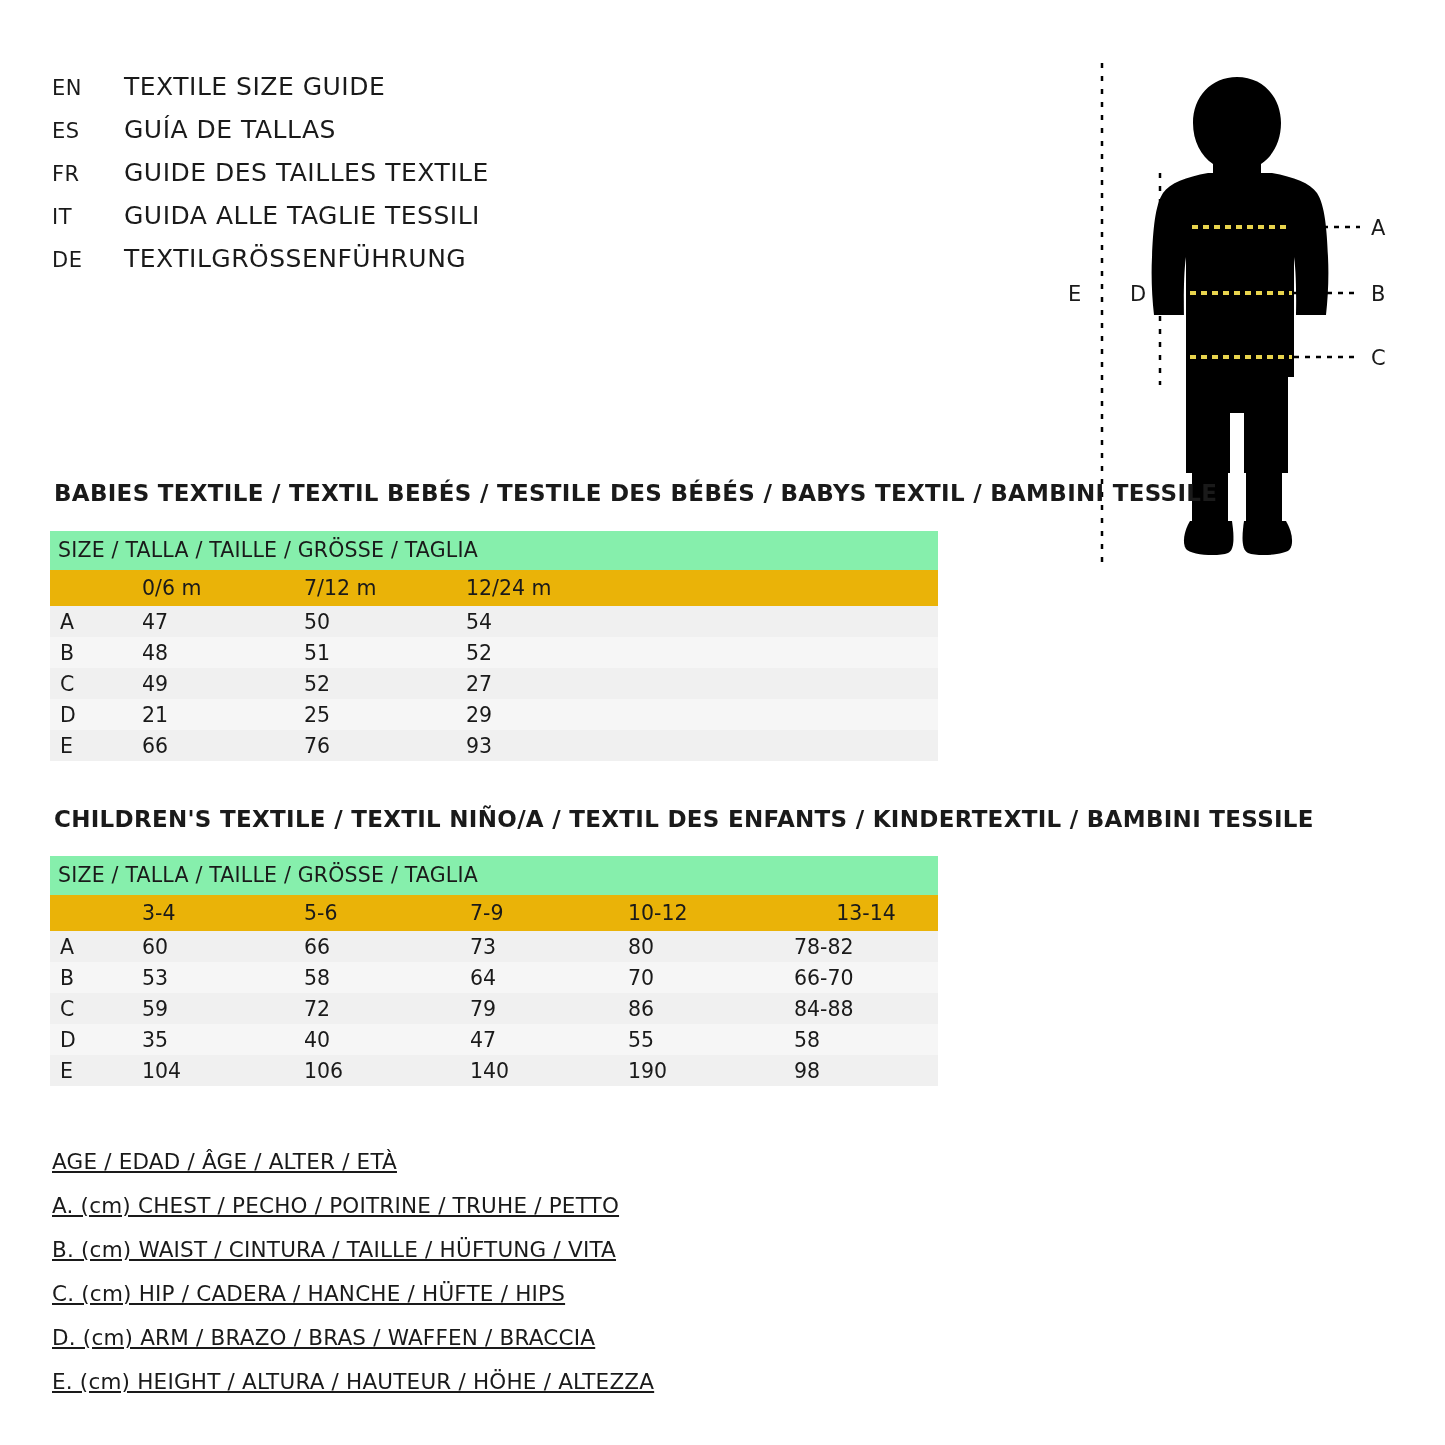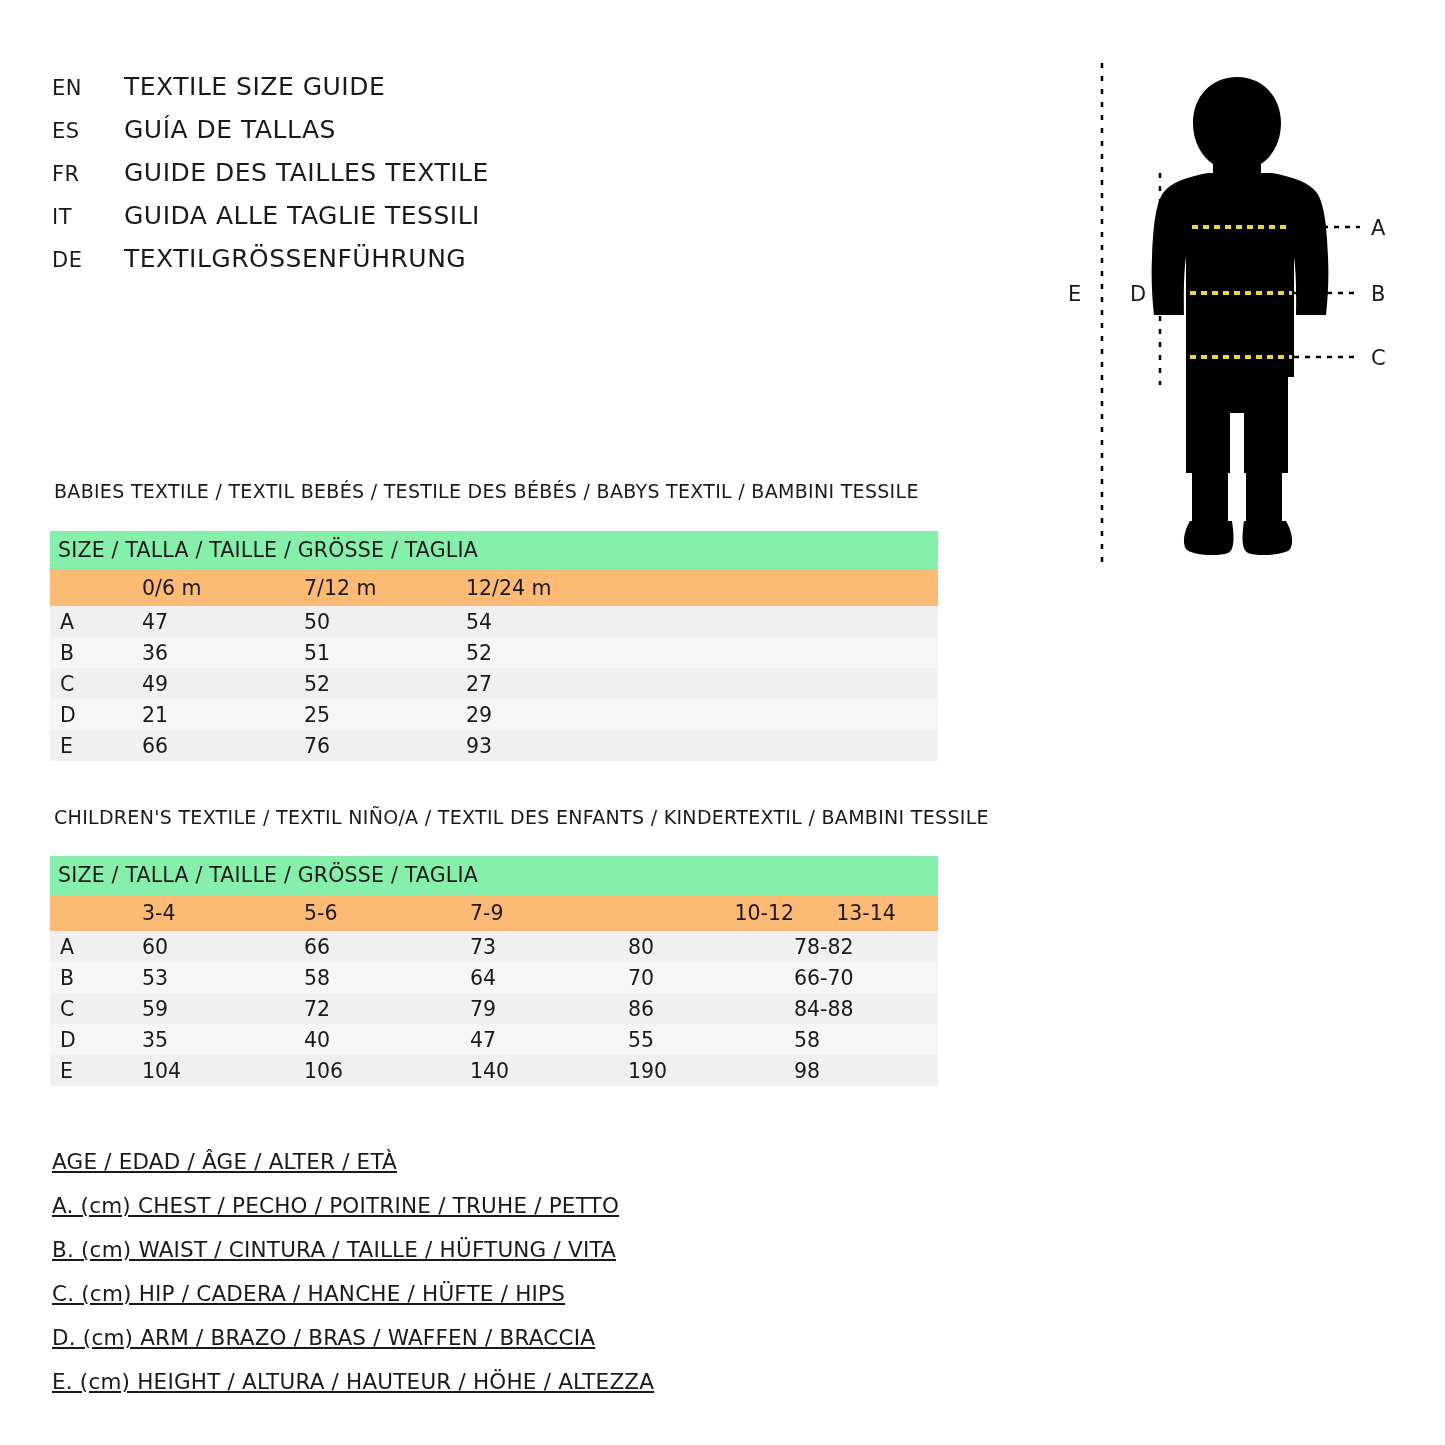--- a/index.html
+++ b/index.html
@@ -49,24 +49,25 @@
     top: 55px;
     width: 390px;
     height: 520px;
   }
   .figure-area svg { display: block; }
 
   
   .section-heading {
     position: absolute;
     left: 54px;
-    font-size: 19px;
+    font-size: 23px;
     letter-spacing: 0.3px;
     color: #1a1a1a;
     white-space: nowrap;
+    font-weight: bold;
   }
   #babies-heading { top: 480px; }
   #children-heading { top: 806px; }
 
   
   .size-table {
     position: absolute;
     left: 50px;
     width: 888px;
     border-collapse: collapse;
@@ -76,21 +77,21 @@
   #babies-table { top: 531px; }
   #children-table { top: 856px; }
 
   .size-table .hdr td {
     background: #86efac;
     padding: 7px 0 8px 8px;
     font-size: 20.5px;
     letter-spacing: 0.2px;
   }
   .size-table .subhdr td {
-    background: #fdba74;
+    background: #eab308;
     padding: 6px 0 6px 0;
     height: 34px;
   }
   .size-table td {
     padding: 3px 0;
     height: 31px;
     vertical-align: middle;
   }
   .size-table tr.data td { background: #f0f0f0; }
   .size-table tr.data.alt td { background: #f6f6f6; }
@@ -105,21 +106,21 @@
   #babies-table .c0 { width: 92px; }
   #babies-table .c1 { width: 162px; }
   #babies-table .c2 { width: 162px; }
   #babies-table .c3 { width: 472px; }
 
   
   #children-table .c0 { width: 92px; }
   #children-table .c1 { width: 162px; }
   #children-table .c2 { width: 166px; }
   #children-table .c3 { width: 158px; }
-  #children-table .c4 { width: 166px; text-align: right; }
+  #children-table .c4 { width: 166px; }
   #children-table .c5 { width: 144px; text-align: center; }
 
   
   .legend {
     position: absolute;
     left: 52px;
     top: 1140px;
     width: 900px;
   }
   .legend-line {
@@ -212,21 +213,21 @@
     <td class="c3">12/24 m</td>
   </tr>
   <tr class="data">
     <td class="row-label">A</td>
     <td class="cell-val">47</td>
     <td class="cell-val">50</td>
     <td class="cell-val">54</td>
   </tr>
   <tr class="data alt">
     <td class="row-label">B</td>
-    <td class="cell-val">36</td>
+    <td class="cell-val">48</td>
     <td class="cell-val">51</td>
     <td class="cell-val">52</td>
   </tr>
   <tr class="data">
     <td class="row-label">C</td>
     <td class="cell-val">49</td>
     <td class="cell-val">52</td>
     <td class="cell-val">27</td>
   </tr>
   <tr class="data alt">

